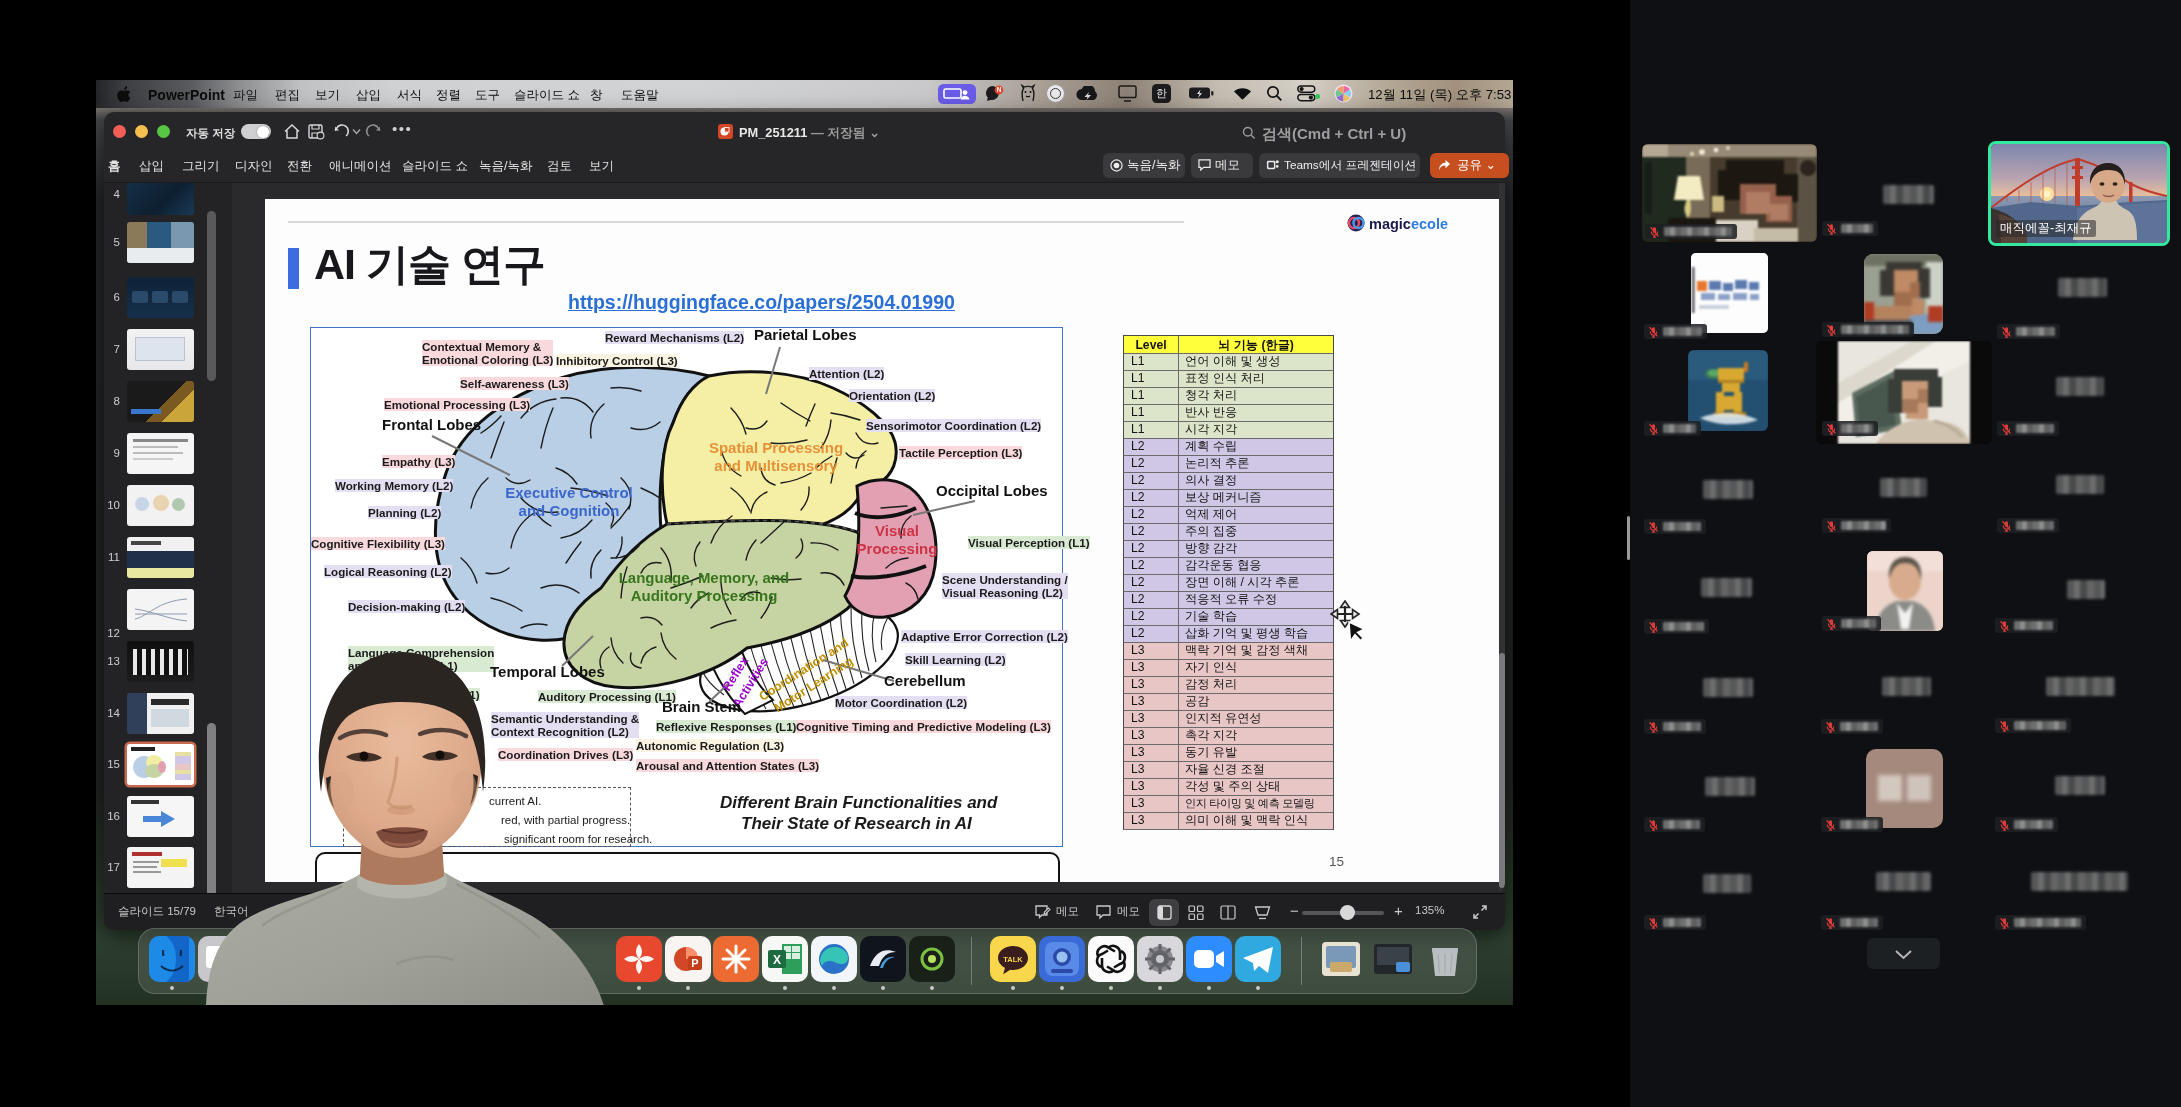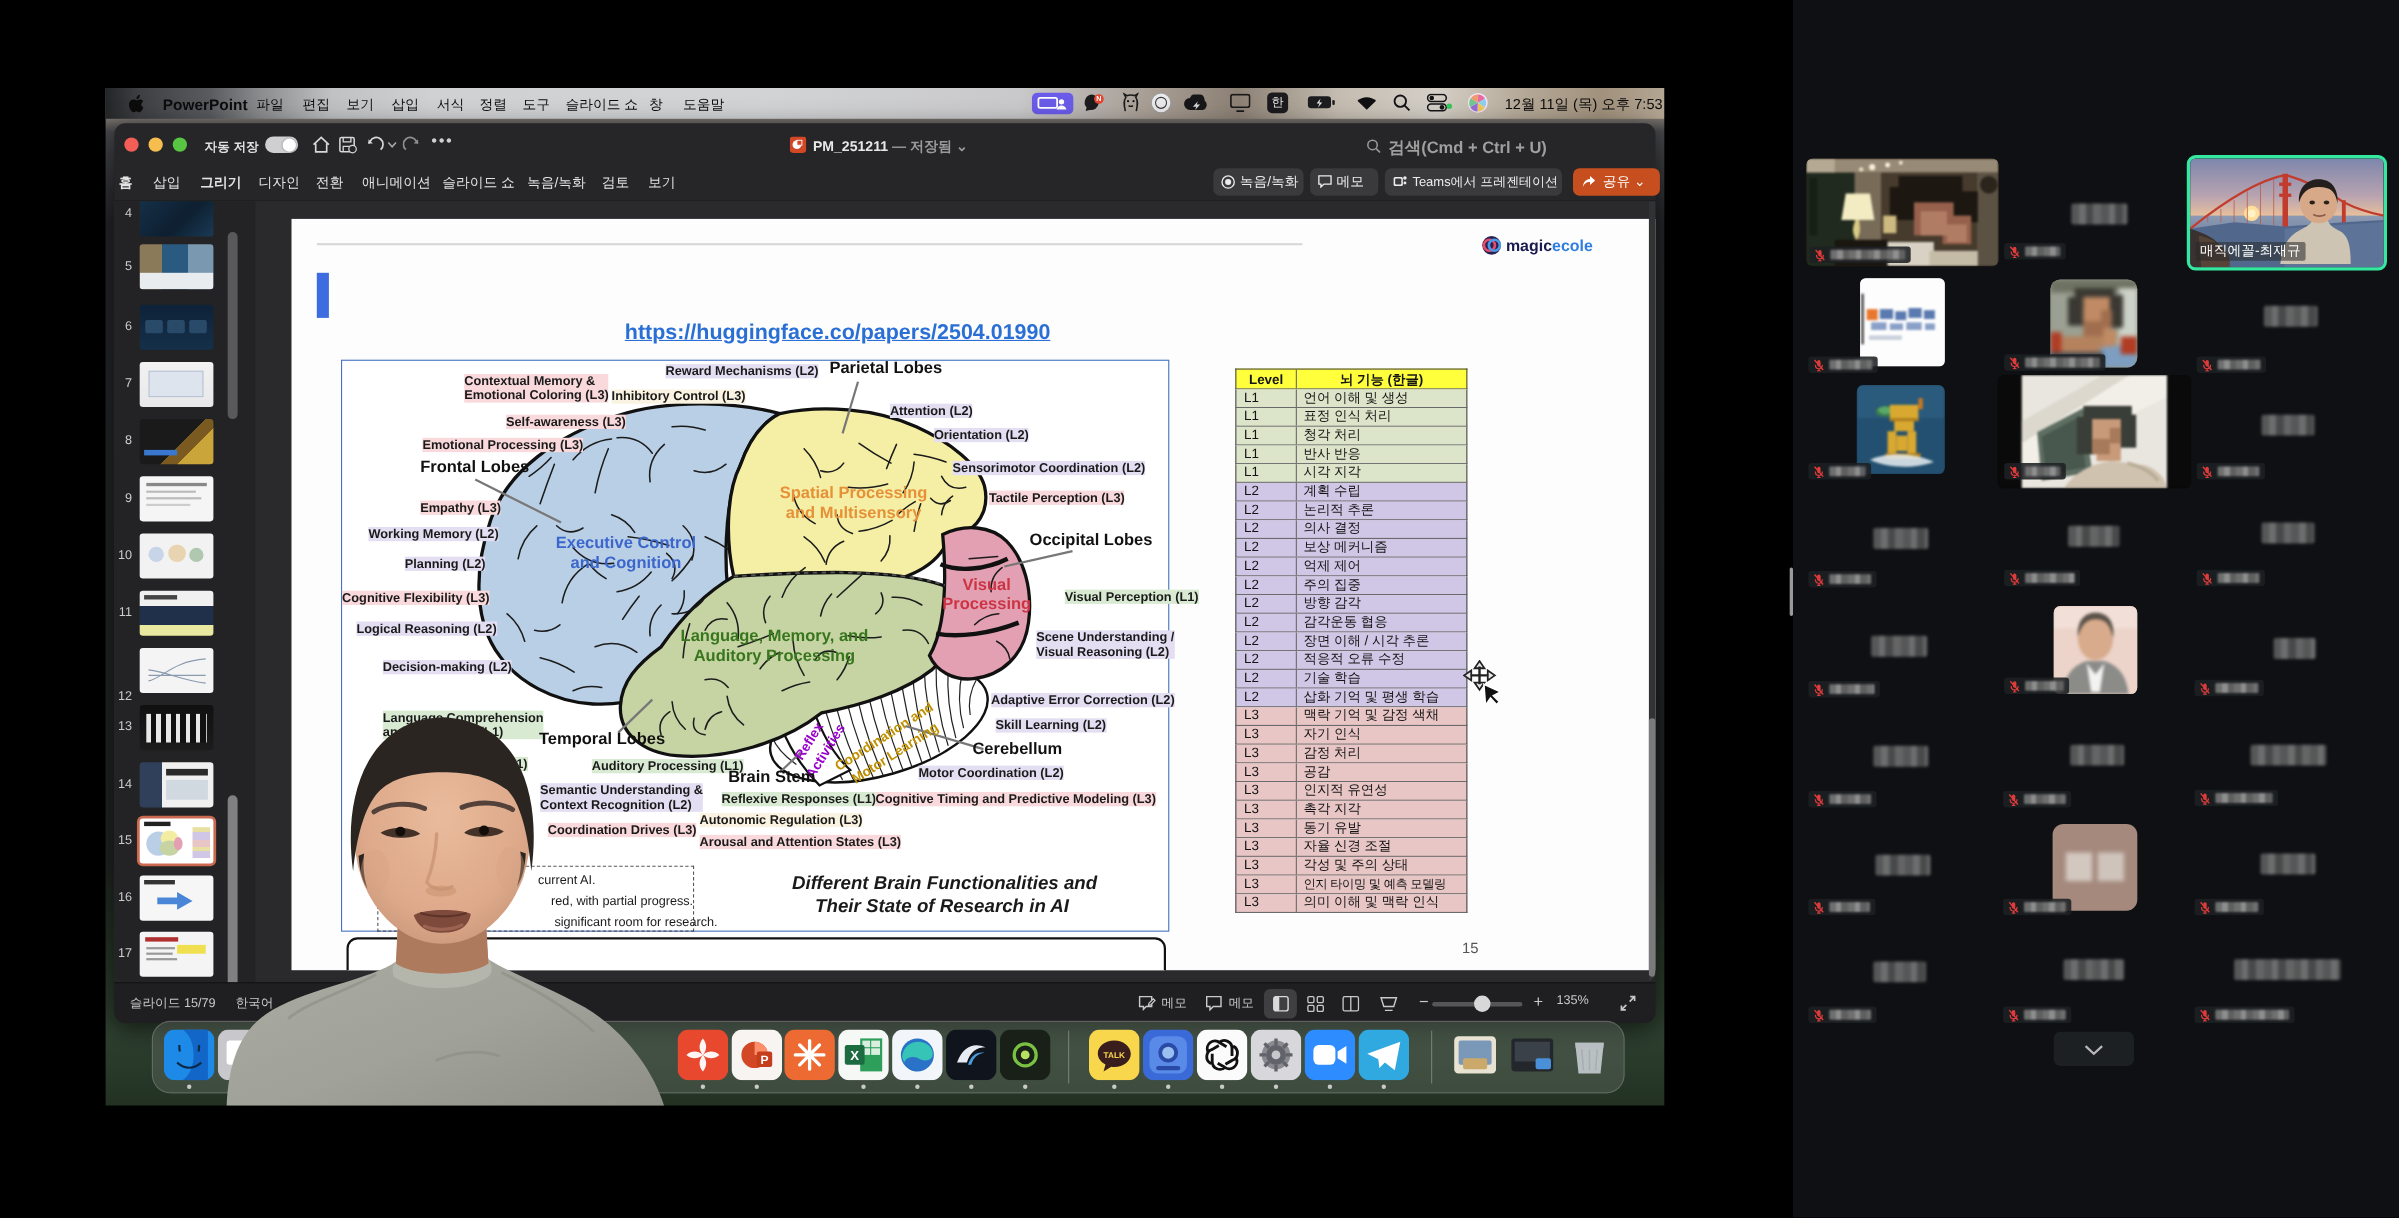--- a/index.html
+++ b/index.html
@@ -151,21 +151,21 @@
 <span class="abs" style="left:635px;top:13px;color:#e8e8e8;font-size:12.8px;font-weight:bold">PM_251211 <span style="color:#9a9a9a">— 저장됨 ⌄</span></span>
           <svg class="abs" style="left:1138px;top:14px" width="14" height="14" viewBox="0 0 17 17">
             <circle cx="7" cy="7" r="5.2" fill="none" stroke="#9a9a9a" stroke-width="1.7"></circle>
             <path d="M11 11l4.3 4.3" stroke="#9a9a9a" stroke-width="1.8"></path>
           </svg>
 <span class="abs" style="left:1158px;top:13px;color:#9f9f9f;font-size:15px;font-weight:bold">검색(Cmd + Ctrl + U)</span>
         </div>
         <div id="ribbon">
           <span class="rtab" style="left:4px;font-weight:bold">홈</span>
           <span class="rtab" style="left:35px;font-weight:normal">삽입</span>
-          <span class="rtab" style="left:78px;font-weight:bold">그리기</span>
+          <span class="rtab" style="left:78px;font-weight:normal">그리기</span>
           <span class="rtab" style="left:131px;font-weight:normal">디자인</span>
           <span class="rtab" style="left:183px;font-weight:normal">전환</span>
           <span class="rtab" style="left:225px;font-weight:normal">애니메이션</span>
           <span class="rtab" style="left:298px;font-weight:normal">슬라이드 쇼</span>
           <span class="rtab" style="left:375px;font-weight:normal">녹음/녹화</span>
           <span class="rtab" style="left:443px;font-weight:normal">검토</span>
           <span class="rtab" style="left:485px;font-weight:normal">보기</span>
           <div class="abs" style="left:999px;top:3px;width:82px;height:25px;border-radius:6px;background:#3a3a3c;color:#ececec;font-size:12.5px;line-height:25px;"><svg width="13" height="13" viewBox="0 0 14 14" style="margin:6px 0 0 7px;float:left">
               <circle cx="7" cy="7" r="6" fill="none" stroke="#ececec" stroke-width="1.3"></circle>
               <circle cx="7" cy="7" r="3" fill="#ececec"></circle>
@@ -267,20 +267,21 @@
           <div id="canvas">
             <div id="slide">
               <div class="abs" style="left:23px;top:22px;width:896px;height:1.5px;background:#d9d9d9"></div>
               <svg class="abs" style="left:1081px;top:13px" width="112" height="22" viewBox="0 0 112 22">
 <circle cx="10" cy="11" r="8.5" fill="#2a2250"></circle>
                 <circle cx="8" cy="11" r="5" fill="none" stroke="#e84a6a" stroke-width="2.4"></circle>
                 <circle cx="12.5" cy="11" r="5" fill="none" stroke="#4a9ae8" stroke-width="2.4"></circle>
 <text x="23" y="16.5" font-family="Liberation Sans,sans-serif" font-size="14.5" font-weight="bold" fill="#1a1a4e">magic<tspan fill="#2e7de0">ecole</tspan></text>
               </svg>
               <div class="abs" style="left:23px;top:49px;width:11px;height:41px;background:#3d6ce0"></div>
+              <div class="abs" style="left:49px;top:37px;font-size:43px;font-weight:bold;color:#17171c;letter-spacing:-1px">AI 기술 연구</div>
               <div class="abs" style="left:303px;top:92px;font-size:19.5px;font-weight:bold;color:#2a6fd6;text-decoration:underline">https://huggingface.co/papers/2504.01990</div>
               <div class="abs" style="left:45px;top:128px;width:753px;height:520px;border:1.6px solid #4472c4;background:#fff;">
                 <svg class="abs" style="left:0;top:0" width="753" height="520" viewBox="0 0 753 520">
 <path d="M398,48 C360,38 300,34 250,50 C195,68 150,100 135,145 C118,195 122,240 143,268 C160,292 192,310 228,312 C266,314 290,300 301,286 C315,264 333,246 354,232 C346,190 347,130 362,95 C370,72 382,56 398,48 Z" fill="#b9cfe6" stroke="#111" stroke-width="3"></path>
 <path d="M210,90 Q224,73 245,71" fill="none" stroke="#1c1c1c" stroke-width="1.4" stroke-linecap="round"></path>
                   <path d="M250,70 Q270,68 282,84" fill="none" stroke="#1c1c1c" stroke-width="1.4" stroke-linecap="round"></path>
                   <path d="M300,60 Q315,58 330,63" fill="none" stroke="#1c1c1c" stroke-width="1.4" stroke-linecap="round"></path>
                   <path d="M180,130 Q186,112 193,94" fill="none" stroke="#1c1c1c" stroke-width="1.4" stroke-linecap="round"></path>
                   <path d="M230,120 Q234,99 242,80" fill="none" stroke="#1c1c1c" stroke-width="1.4" stroke-linecap="round"></path>
                   <path d="M280,110 Q277,90 293,76" fill="none" stroke="#1c1c1c" stroke-width="1.4" stroke-linecap="round"></path>

